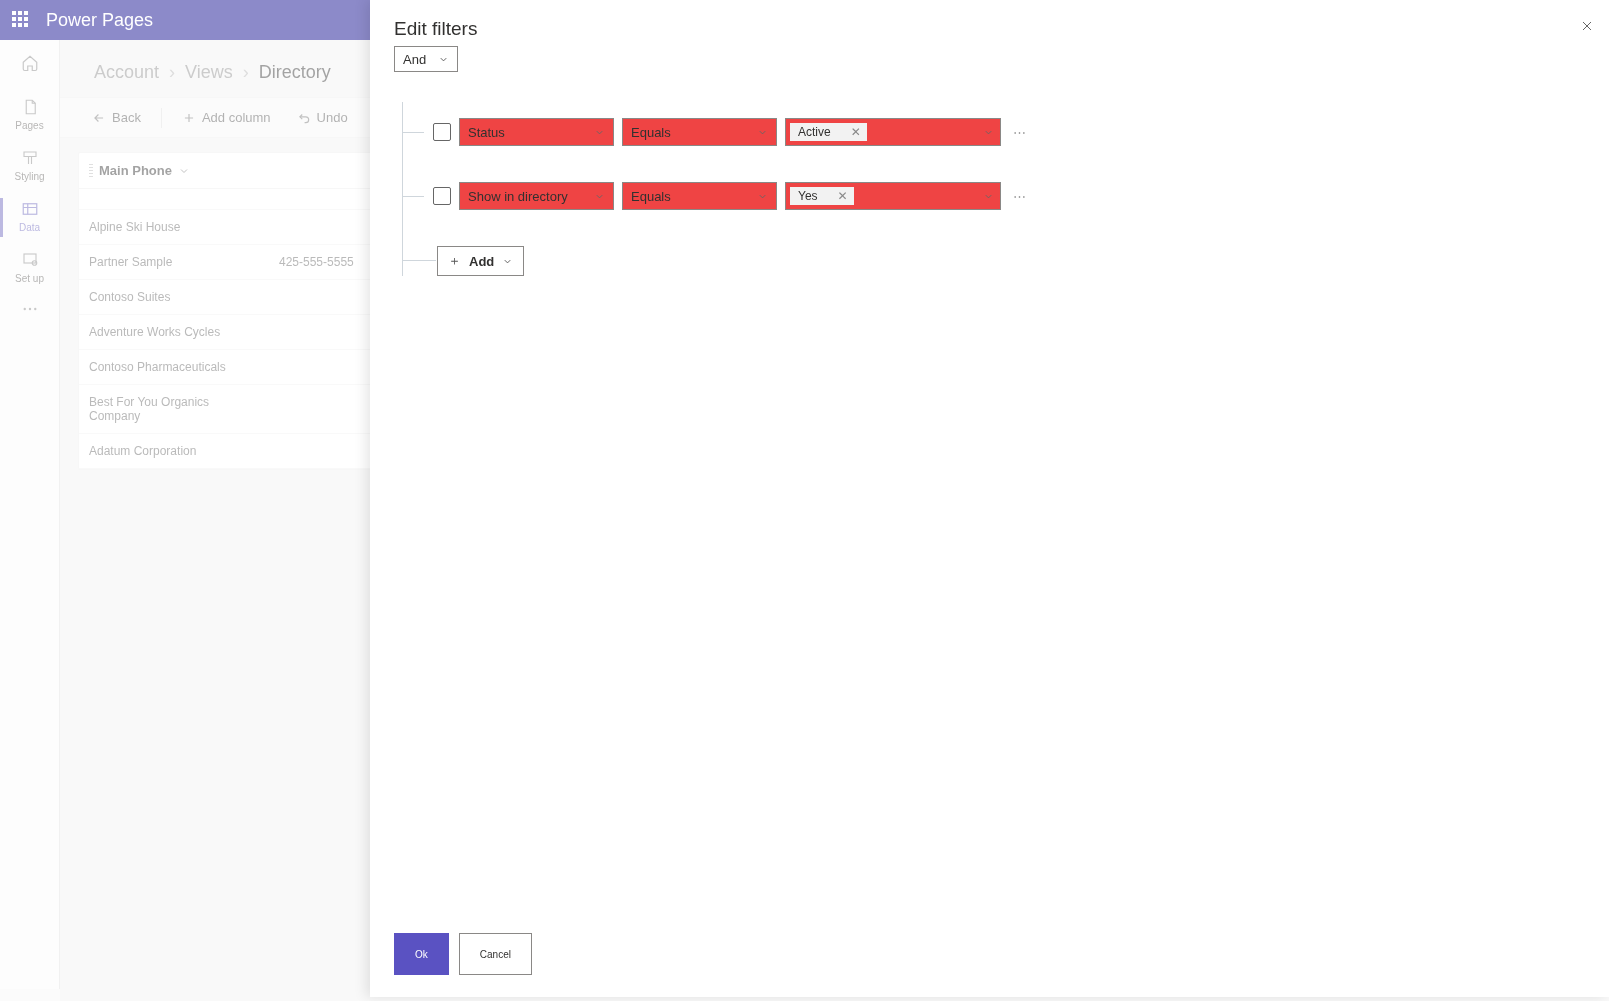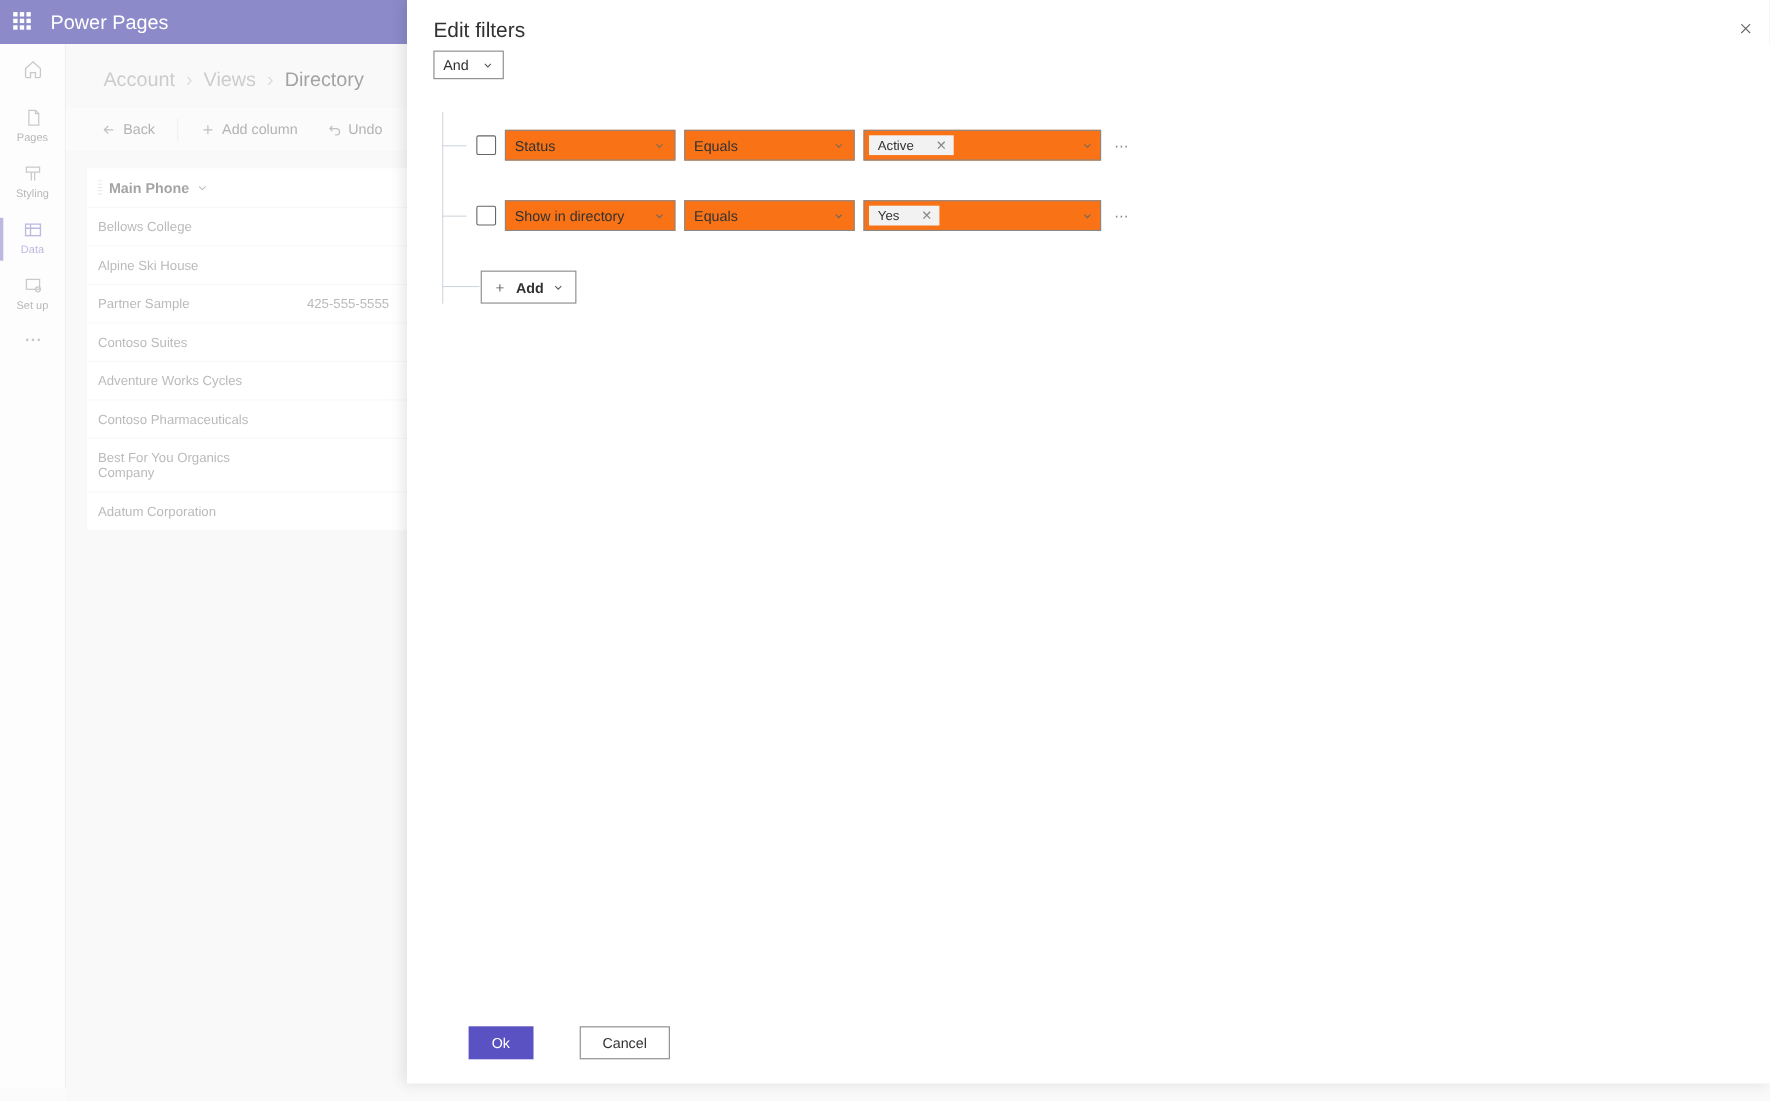--- a/index.html
+++ b/index.html
@@ -41,54 +41,54 @@
   .gcol.c2 { width: 140px; text-align: right; }
   .grow { display:flex; border-bottom:1px solid #f1f1f1; }
   .gcell { padding:10px 10px; font-size:12px; color:#666; }
   .gcell.c1 { width:190px; }
   .gcell.c2 { width:140px; text-align:left; }
 
   
   .dim { position:absolute; left:0; top:40px; right:0; bottom:0; background:rgba(255,255,255,0.55); }
 
   
-  .panel { position:absolute; top:0; right:0; bottom:16px; width: 1239px; background:#fff; box-shadow: -4px 0 12px rgba(0,0,0,0.1); display:flex; flex-direction:column; }
+  .panel { position:absolute; top:0; right:0; bottom:4px; width: 1239px; background:#fff; box-shadow: -4px 0 12px rgba(0,0,0,0.1); display:flex; flex-direction:column; }
   .panel-header { padding: 18px 24px 10px; position:relative; }
   .panel-title { font-size:19px; font-weight:500; color:#323130; }
   .panel-close { position:absolute; right:14px; top:18px; cursor:pointer; color:#666; }
 
   .logic-dd { margin-top:6px; display:inline-flex; align-items:center; border:1px solid #8a8886; height:26px; padding:1px 8px; font-size:13px; gap:12px; cursor:pointer; }
 
   .filter-body { flex:1; padding: 20px 24px 0; }
   .tree-line { position: relative; margin-left: 8px; border-left:1px solid #cfd6dc; padding-top:16px; }
 
   .filter-row { display:flex; align-items:center; gap:8px; margin-bottom:36px; position:relative; }
   .filter-row::before { content:''; position:absolute; left:-1px; top:14px; width:22px; height:1px; background:#cfd6dc; }
   .filter-row .spacer { width:22px; }
 
   .checkbox { width:18px; height:18px; border:1px solid #666; border-radius:2px; background:#fff; cursor:pointer; }
 
-  .dd { height:28px; border:1px solid #8a8886; background:#f97316; display:flex; align-items:center; justify-content:space-between; padding:0 8px; font-size:13px; cursor:pointer; }
+  .dd { height:28px; border:1px solid #8a8886; background:#ef4444; display:flex; align-items:center; justify-content:space-between; padding:0 8px; font-size:13px; cursor:pointer; }
   .dd.col { width:155px; }
   .dd.op  { width:155px;gap:34px; }
   .dd.val { width:216px; padding:2px 6px 2px 4px; }
   .dd .chev { color:#666; }
 
   .tag { background:#f2f2f2; display:inline-flex; align-items:center; padding:2px 6px 2px 8px; font-size:12px; gap:20px; }
   .tag .x { color:#888; cursor:pointer; }
 
   .row-more { color:#888; padding:0 4px; cursor:pointer; letter-spacing:2px; }
 
   .add-row { display:flex; align-items:center; position:relative; }
   .add-row::before { content:''; position:absolute; left:-1px; top:14px; width:34px; height:1px; background:#cfd6dc; }
   .add-btn { margin-left:34px; height:30px; border:1px solid #8a8886; background:#fff; display:flex; align-items:center; gap:8px; padding:0 10px; font-size:13px; cursor:pointer; font-weight:600; }
   .add-btn .plus { font-weight:400; color:#555; }
 
   .panel-footer { padding: 16px 24px 22px; display:flex; gap:10px; }
-  .btn { height:30px; padding:0 20px; font-size:13px; border:1px solid transparent; cursor:pointer;margin-left:32px; }
+  .btn { height:42px; padding:0 20px; font-size:10px; border:1px solid transparent; cursor:pointer; }
   .btn.primary { background:#5a52c2; color:#fff; }
   .btn.secondary { background:#fff; border-color:#8a8886; color:#323130; }
 
   svg { display:block; }
 </style>
 </head>
 <body>
 
 <div class="header-bar">
   <div class="waffle-icon">
@@ -194,21 +194,20 @@
       <div class="gcol c2">
         <span class="grip"></span>
         <span>Main Phone</span>
         <svg width="12" height="12" viewBox="0 0 24 24" fill="none" stroke="#777" stroke-width="2">
             <path d="M6 9l6 6 6-6"></path>
           </svg>
       </div>
     </div>
     <div id="grid-rows">
         <div class="grow">
-          <div class="gcell c1">Bellows College</div>
           <div class="gcell c2"></div>
         </div>
         <div class="grow">
           <div class="gcell c1">Alpine Ski House</div>
           <div class="gcell c2"></div>
         </div>
         <div class="grow">
           <div class="gcell c1">Partner Sample</div>
           <div class="gcell c2">425-555-5555</div>
         </div>

